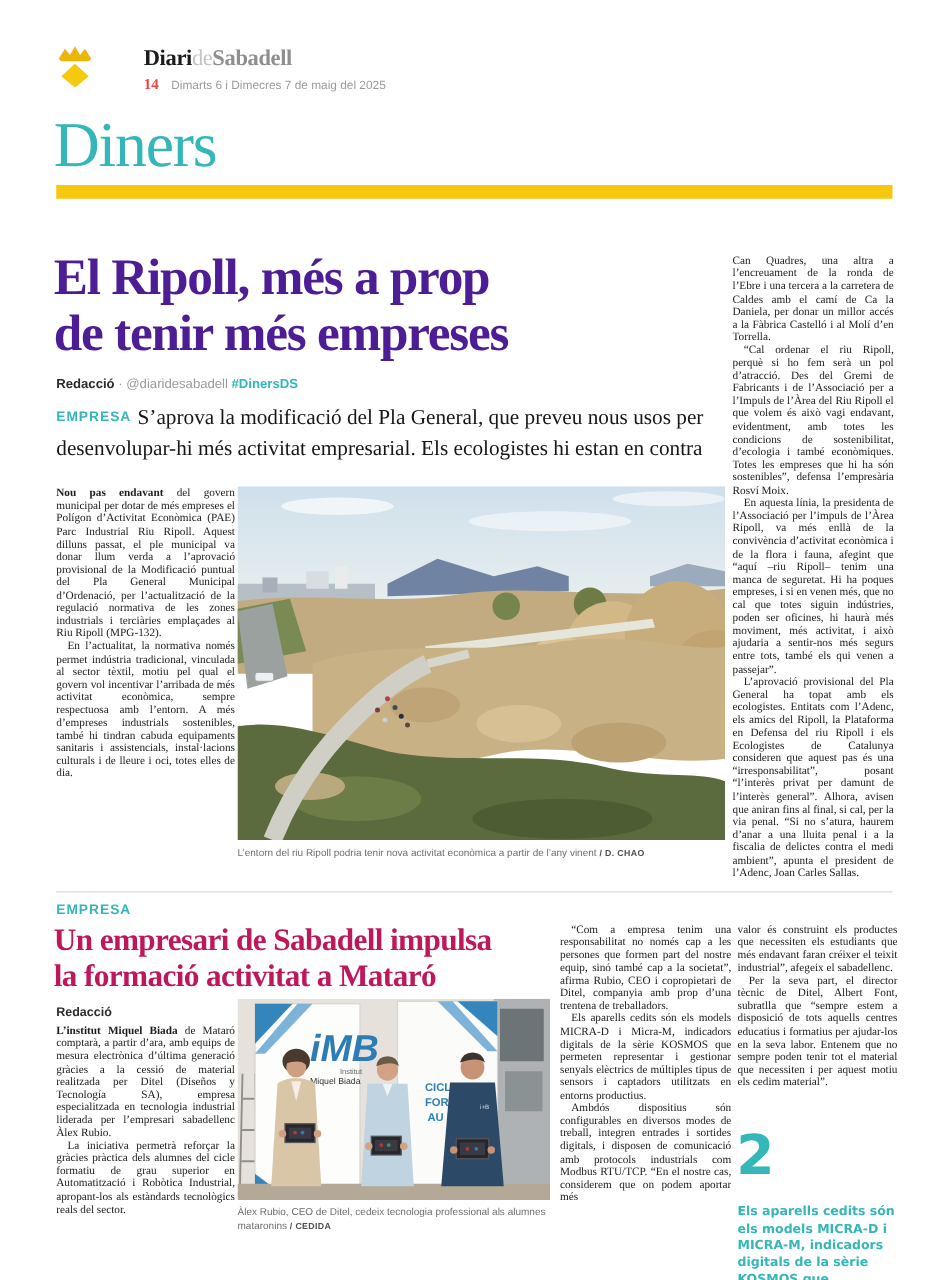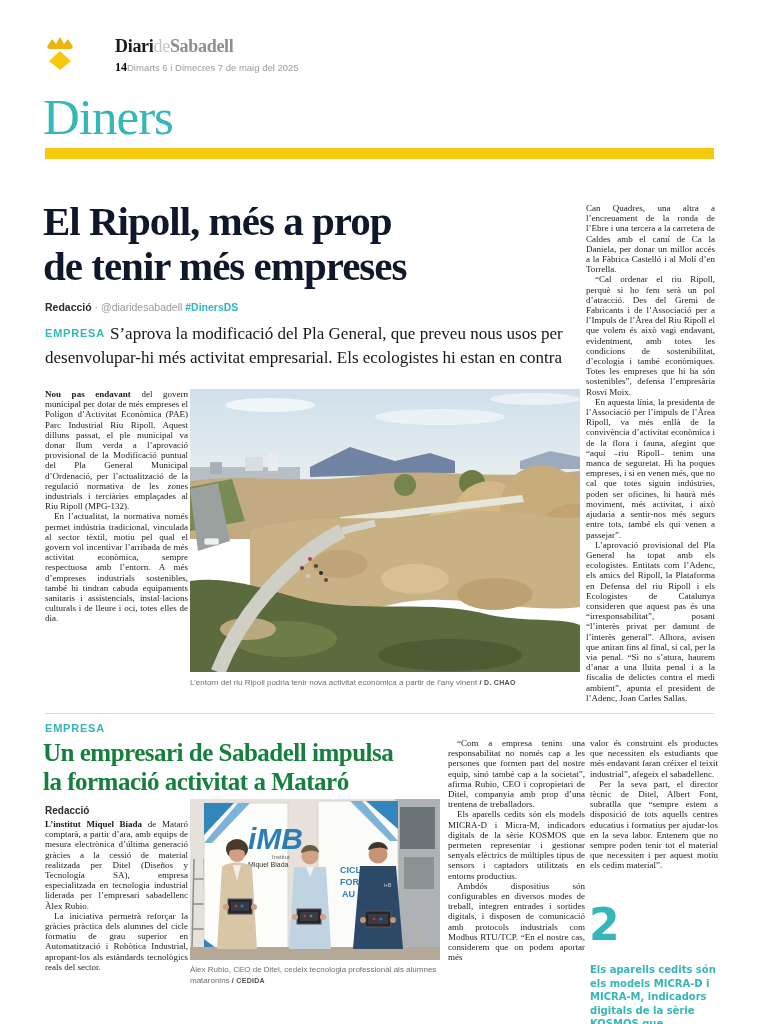--- a/index.html
+++ b/index.html
@@ -5,29 +5,29 @@
   html,body{margin:0;padding:0;background:#fff;}
   .page{position:relative;width:759px;height:1024px;background:#ffffff;overflow:hidden;
         font-family:"Liberation Serif",serif;color:#1b1b1b;}
   .abs{position:absolute;}
 
   
   .mast-name{font-family:"Liberation Serif",serif;font-size:18px;font-weight:700;letter-spacing:-0.3px;}
   .mast-name .mid{color:#c4c4c4;font-weight:400;}
   .mast-name .tail{color:#8f8f8f;font-weight:600;}
   .mast-line2{font-family:"Liberation Sans",sans-serif;font-size:9.5px;color:#9b9b9b;margin-top:3px;}
-  .mast-line2 .pagenum{font-family:"Liberation Serif",serif;font-size:12px;font-weight:700;color:#000000;margin-right:0;}
+  .mast-line2 .pagenum{font-family:"Liberation Serif",serif;font-size:12px;font-weight:700;color:#ef4444;margin-right:10px;}
 
   
   .section-title{font-family:"Liberation Serif",serif;font-size:51px;color:#35b6b8;letter-spacing:-1px;}
   .yellow-bar{background:#f6c80e;}
 
   
   .headline1{font-family:"Liberation Serif",serif;font-size:41px;line-height:45px;font-weight:700;
-             color:#0f172a;letter-spacing:-1px;}
+             color:#4c1d95;letter-spacing:-1px;}
   .byline{font-family:"Liberation Sans",sans-serif;font-size:10.5px;color:#9a9a9a;}
   .byline .author{font-weight:700;color:#2b2b2b;}
   .byline .hashtag{font-weight:700;color:#35b6b8;}
   .standfirst{font-size:17px;line-height:23.5px;color:#161616;}
   .kicker{font-family:"Liberation Sans",sans-serif;font-weight:700;font-size:11px;letter-spacing:0.8px;
           color:#35b6b8;vertical-align:2px;}
   .standfirst .kicker{margin-right:5px;}
 
   
   .col{font-family:"Liberation Serif",serif;font-size:9px;line-height:10.2px;text-align:justify;
@@ -36,21 +36,21 @@
   .col p.ind{text-indent:9px;}
   .lead-in{font-weight:700;}
 
   .caption{font-family:"Liberation Sans",sans-serif;font-size:8px;line-height:11px;color:#6e6e6e;}
   .caption .credit{font-weight:700;font-size:7px;color:#4f4f4f;letter-spacing:0.3px;}
 
   .divider{border-top:1px solid #d9d9d9;height:0;}
 
   
   .headline2{font-family:"Liberation Serif",serif;font-size:25px;line-height:29px;font-weight:700;
-             color:#15803d;letter-spacing:-0.5px;}
+             color:#be185d;letter-spacing:-0.5px;}
   .byline2{font-family:"Liberation Sans",sans-serif;font-size:10px;font-weight:700;color:#2b2b2b;}
 
   .callout-number{font-family:"DejaVu Sans",sans-serif;font-size:44px;font-weight:700;color:#35b6b8;line-height:44px;}
   .callout-text{font-family:"DejaVu Sans",sans-serif;font-size:10px;line-height:13.5px;font-weight:700;
                 color:#35b6b8;text-align:left;}
 
   .photo{display:block;}
 </style>
 </head>
 <body>

